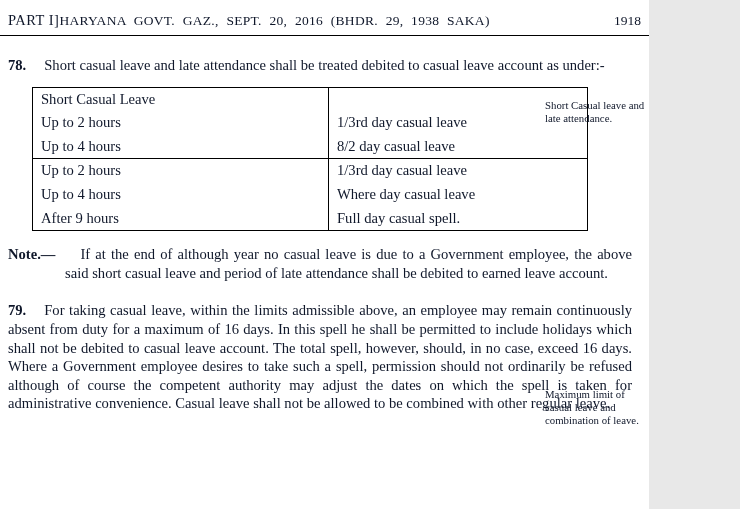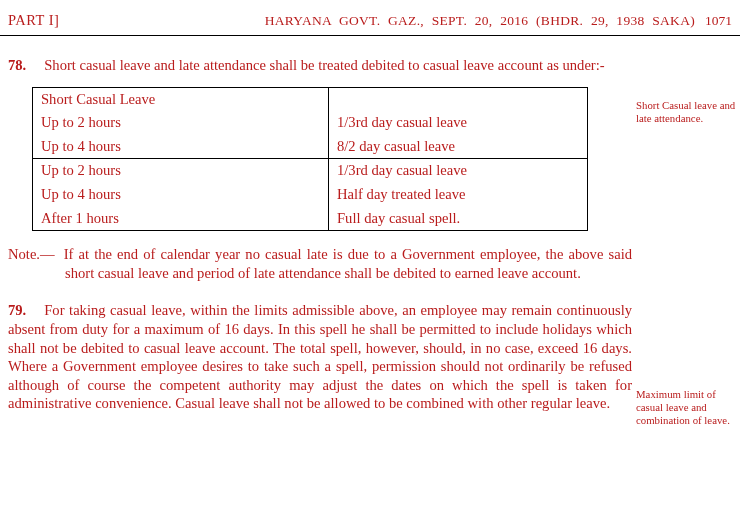--- a/index.html
+++ b/index.html
@@ -1,41 +1,41 @@
 <!DOCTYPE html>
 <html><head>
 <meta charset="utf-8">
 <style>
   * { margin: 0; padding: 0; box-sizing: border-box; }
   html, body { background: #e8e8e8; }
   .page {
     position: relative;
-    width: 740px;
+    width: 649px;
     height: 509px;
     background: #ffffff;
-    color: #b91c1c;
+    color: #0f172a;
     font-family: "Liberation Serif", serif;
     overflow: hidden;
   }
   .header {
     display: flex;
     align-items: baseline;
     padding: 12px 8px 6px 8px;
     border-bottom: 1.5px solid #000;
     font-size: 13.5px;
   }
   .header .part {
     font-variant: small-caps;
     font-size: 14.5px;
     letter-spacing: 0.5px;
     white-space: nowrap;
   }
   .header .title {
     flex: 1;
-    text-align: right;
+    text-align: left;
     word-spacing: 4px;
     letter-spacing: 0.3px;
     white-space: nowrap;
   }
   .header .pageno {
     white-space: nowrap;
     padding-left: 10px;
   }
   .content {
     position: relative;
@@ -72,22 +72,22 @@
   .leave-table tbody.group2 tr:first-child td {
     border-top: 1px solid #000;
   }
   .note {
     text-align: justify;
     padding-left: 57px;
     text-indent: -57px;
     margin-bottom: 19px;
   }
   .note-label {
-    font-weight: normal;
-    margin-right: 9px;
+    font-weight: bold;
+    margin-right: 25px;
   }
   .margin-notes {
     position: absolute;
     top: 0;
     right: 2px;
     width: 102px;
     height: 100%;
     font-size: 10.8px;
     line-height: 13px;
   }
@@ -96,21 +96,21 @@
   .mnote-2 { top: 352px; }
 </style>
 </head>
 <body>
 
 <div class="page">
 
   <div class="header">
     <span class="part">PART I]</span>
     <span class="title">HARYANA  GOVT.  GAZ.,   SEPT. 20,  2016  (BHDR.  29,  1938 SAKA)</span>
-    <span class="pageno">1071</span>
+    <span class="pageno">1918</span>
   </div>
 
   <div class="content">
 
     <div class="main">
 
       <p class="para">
         <span class="secnum">78.</span><span>Short casual leave and late attendance shall be treated debited to casual leave account as under:-</span>
       </p>
 
@@ -129,31 +129,31 @@
             <td>8/2 day casual leave</td>
           </tr>
         </tbody>
         <tbody class="group2">
           <tr>
             <td class="left-col">Up to 2 hours</td>
             <td>1/3rd  day casual leave</td>
           </tr>
           <tr>
             <td class="left-col">Up to 4 hours</td>
-            <td>Half day treated leave</td>
+            <td>Where day casual leave</td>
           </tr>
           <tr>
-            <td class="left-col">After 1 hours</td>
+            <td class="left-col">After 9 hours</td>
             <td>Full day casual spell.</td>
           </tr>
         </tbody>
       </table>
 
       <p class="note">
-        <span class="note-label">Note.—</span><span>If at the end of calendar year no casual late is due to a Government employee, the above said short casual leave and period of late attendance shall be debited to earned leave account.</span>
+        <span class="note-label">Note.—</span><span>If at the end of although year no casual leave is due to a Government employee, the above said short casual leave and period of late attendance shall be debited to earned leave account.</span>
       </p>
 
       <p class="para">
         <span class="secnum">79.</span><span>For taking casual leave, within the limits admissible above, an employee may remain continuously absent from duty for a maximum of 16 days.  In this spell he shall be permitted to include holidays which shall not be debited to casual leave account.  The total spell, however, should, in no case, exceed 16 days.  Where a Government employee desires to take such a spell, permission should not ordinarily be refused although of course the competent authority may adjust the dates on which the spell is taken for administrative convenience. Casual leave shall not be allowed to be combined with other regular leave.</span>
       </p>
 
     </div>
 
     <div class="margin-notes">
       <div class="mnote mnote-2">Maximum limit of casual leave and combination of leave.</div>

